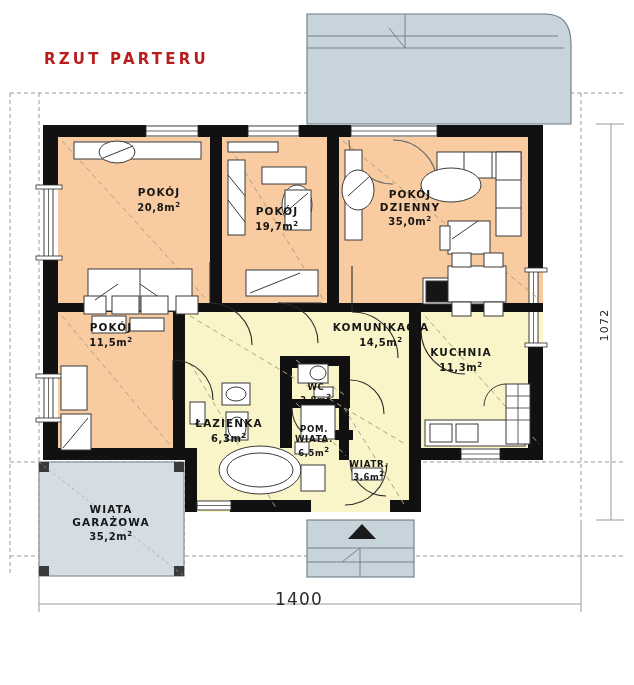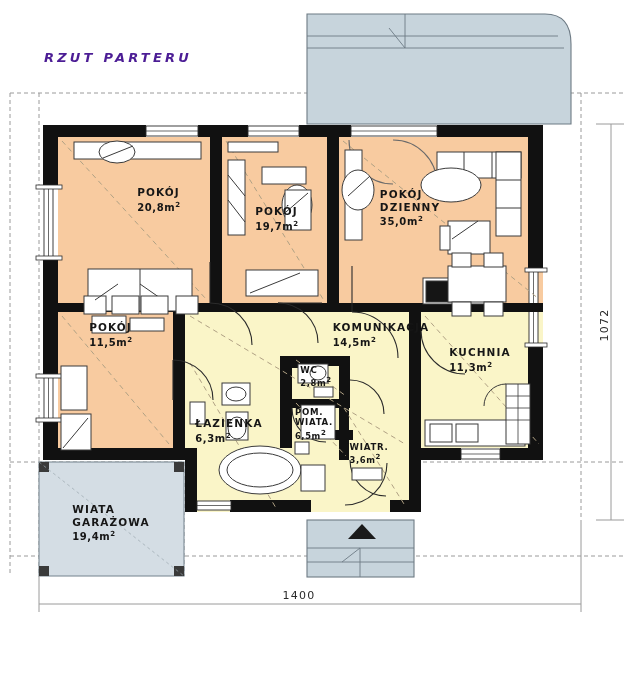--- a/index.html
+++ b/index.html
@@ -5,37 +5,36 @@
   html,body{margin:0;padding:0;background:#ffffff;}
   body{
     width:634px;height:685px;position:relative;overflow:hidden;
     font-family:"DejaVu Sans","Liberation Sans",sans-serif;
     color:#1a1a1a;
   }
   #plan{position:absolute;left:0;top:0;width:634px;height:685px;}
   .title{
     position:absolute;left:44px;top:50px;
     font-family:"DejaVu Sans","Liberation Sans",sans-serif;
-    font-size:13px;font-weight:700;letter-spacing:3.2px;color:#4c1d95;
+    font-size:15px;font-weight:700;letter-spacing:3.2px;color:#b91c1c;
     white-space:nowrap;
-    font-style:italic;
   }
   .room-label{
-    position:absolute;text-align:left;
+    position:absolute;text-align:center;
     font-family:"DejaVu Sans","Liberation Sans",sans-serif;
     font-size:10.5px;font-weight:700;letter-spacing:1.1px;
     line-height:12.5px;color:#161616;white-space:nowrap;
     transform:translateX(-50%);
   }
   .room-label .area{font-size:10px;letter-spacing:0.6px;}
   .room-label .area sup{font-size:7px;}
-  .room-label.small{font-size:8.6px;line-height:10.4px;letter-spacing:0.7px;}
+  .room-label.small{font-size:8.6px;line-height:10.4px;letter-spacing:0.7px;margin-top:17px;}
   .room-label.small .area{font-size:8.4px;}
   .dim-h{
-    position:absolute;font-size:11px;letter-spacing:1.2px;color:#2a2a2a;
+    position:absolute;font-size:17px;letter-spacing:1.2px;color:#2a2a2a;
     font-family:"DejaVu Sans","Liberation Sans",sans-serif;
     transform:translateX(-50%);
   }
   .dim-v{
     position:absolute;font-size:11px;letter-spacing:1.2px;color:#2a2a2a;
     font-family:"DejaVu Sans","Liberation Sans",sans-serif;
     transform-origin:50% 50%;
     transform:translate(-50%,-50%) rotate(-90deg);
   }
 </style>
@@ -334,21 +333,21 @@
 <div class="room-label" style="left:111px;top:321px">
   <span>POKÓJ</span><br>
   <span class="area"><span>11,5</span><span>m</span><sup>2</sup></span>
 </div>
 
 <div class="room-label" style="left:381px;top:321px">
   <span>KOMUNIKACJA</span><br>
   <span class="area"><span>14,5</span><span>m</span><sup>2</sup></span>
 </div>
 
-<div class="room-label" style="left:480px;top:346px">
+<div class="room-label" style="left:461px;top:346px">
   <span>KUCHNIA</span><br>
   <span class="area"><span>11,3</span><span>m</span><sup>2</sup></span>
 </div>
 
 <div class="room-label" style="left:229px;top:417px">
   <span>ŁAZIENKA</span><br>
   <span class="area"><span>6,3</span><span>m</span><sup>2</sup></span>
 </div>
 
 <div class="room-label small" style="left:316px;top:365px">
@@ -363,17 +362,17 @@
 </div>
 
 <div class="room-label small" style="left:369px;top:442px">
   <span>WIATR.</span><br>
   <span class="area"><span>3,6</span><span>m</span><sup>2</sup></span>
 </div>
 
 <div class="room-label" style="left:111px;top:503px">
   <span>WIATA</span><br>
   <span>GARAŻOWA</span><br>
-  <span class="area"><span>19,4</span><span>m</span><sup>2</sup></span>
+  <span class="area"><span>35,2</span><span>m</span><sup>2</sup></span>
 </div>
 
 <div class="dim-h" style="left:299px;top:589px">1400</div>
 <div class="dim-v" style="left:604px;top:325px">1072</div>
 
 </body></html>

